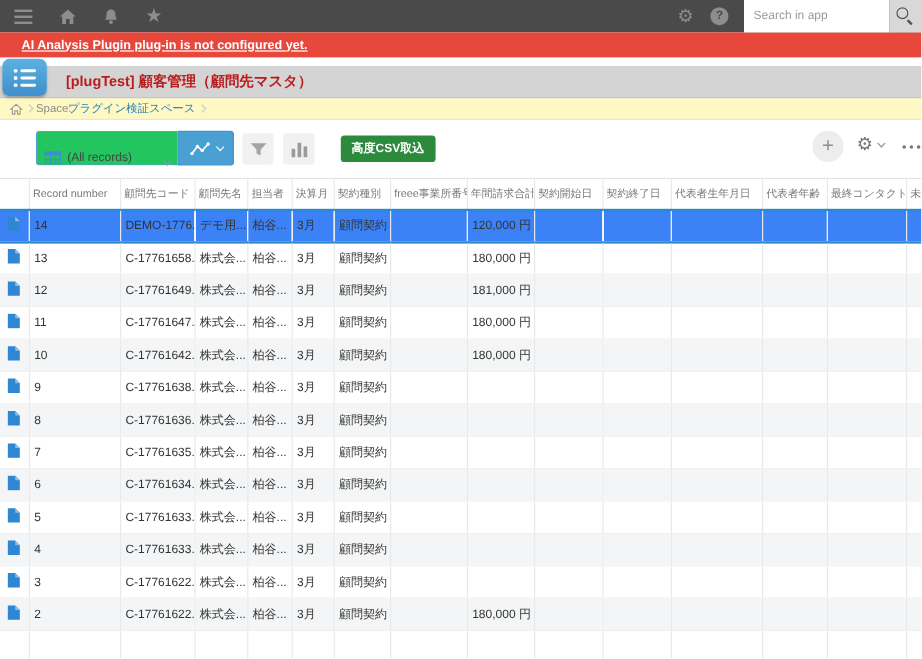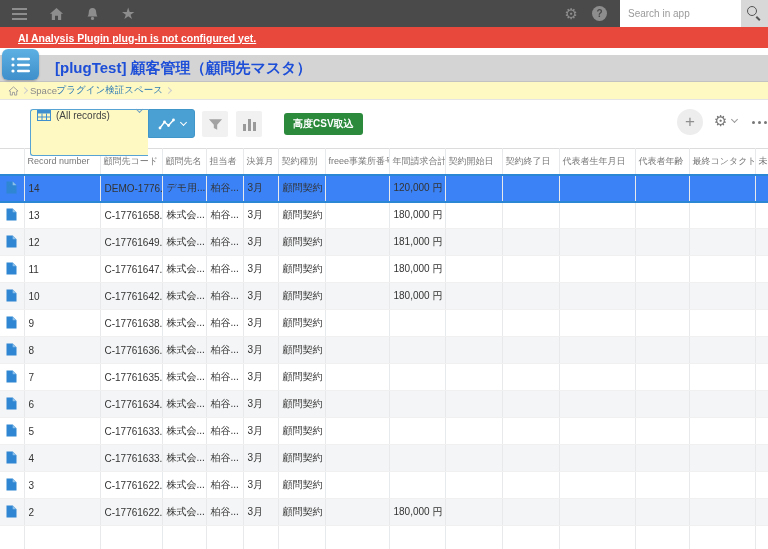--- a/index.html
+++ b/index.html
@@ -33,36 +33,36 @@
   .banner a { color:#fff; font-size:10.5px; font-weight:bold; text-decoration:underline; cursor:pointer; }
 
   .gap-strip { height:7px; background:#fff; }
 
   
   .titlebar { height:27px; background:#d4d4d4; border-bottom:1px solid #c2c2c2;
     display:flex; align-items:center; }
   .app-icon { position:absolute; left:2px; top:49px; width:37px; height:31px; border-radius:6px;
     background:linear-gradient(#5db0e2,#3e8fcb); display:flex; align-items:center; justify-content:center;
     box-shadow:0 1px 2px rgba(0,0,0,.25); z-index:5; cursor:pointer; }
-  .app-title { margin-left:55px; font-size:15px; font-weight:bold; color:#1d4ed8; }
+  .app-title { margin-left:55px; font-size:12px; font-weight:bold; color:#b91c1c; }
 
   
   .breadcrumb { height:18px; background:#fef9c3; border-bottom:1px solid #e4e4e4;
     display:flex; align-items:center; padding-left:8px; gap:0; font-size:9.5px; }
   .bsep { width:5px; height:5px; border-top:1px solid #ccc; border-right:1px solid #ccc;
     transform:rotate(45deg); margin:0 3px; }
   .bc-gray { color:#8a8a8a; }
   .bc-link { color:#2f7cb5; cursor:pointer; }
   .bc-app { color:#6e6e6e; }
 
   
   .toolbar { position:relative; height:48px; background:#fff; }
   .view-group { position:absolute; left:30px; top:9px; display:flex; }
-  .view-selector { width:118px; height:47px; border:1px solid #57a3d4; border-right:none;
-    border-radius:3px 0 0 3px; background:#fef9c3; display:flex; align-items:flex-start;
+  .view-selector { width:118px; height:29px; border:1px solid #57a3d4; border-right:none;
+    border-radius:3px 0 0 3px; background:#22c55e; display:flex; align-items:flex-end;
     padding:0 6px; gap:5px; cursor:pointer; }
   .view-label { flex:1; font-size:10px; color:#444; white-space:nowrap; overflow:hidden; }
   .chev { width:5px; height:5px; border-right:1.4px solid #6f9fc4; border-bottom:1.4px solid #6f9fc4;
     transform:rotate(45deg); margin-top:-3px; }
   .chart-toggle { width:47px; height:29px; background:#4aa0d2; border:1px solid #4196c9;
     border-radius:0 3px 3px 0; display:flex; align-items:center; justify-content:center; gap:5px;
     cursor:pointer; }
   .chev.white { border-color:#fff; }
   .tool-btn { position:absolute; top:11px; width:26px; height:26px; background:#f1f1f1;
     border-radius:2px; display:flex; align-items:center; justify-content:center; cursor:pointer; }

